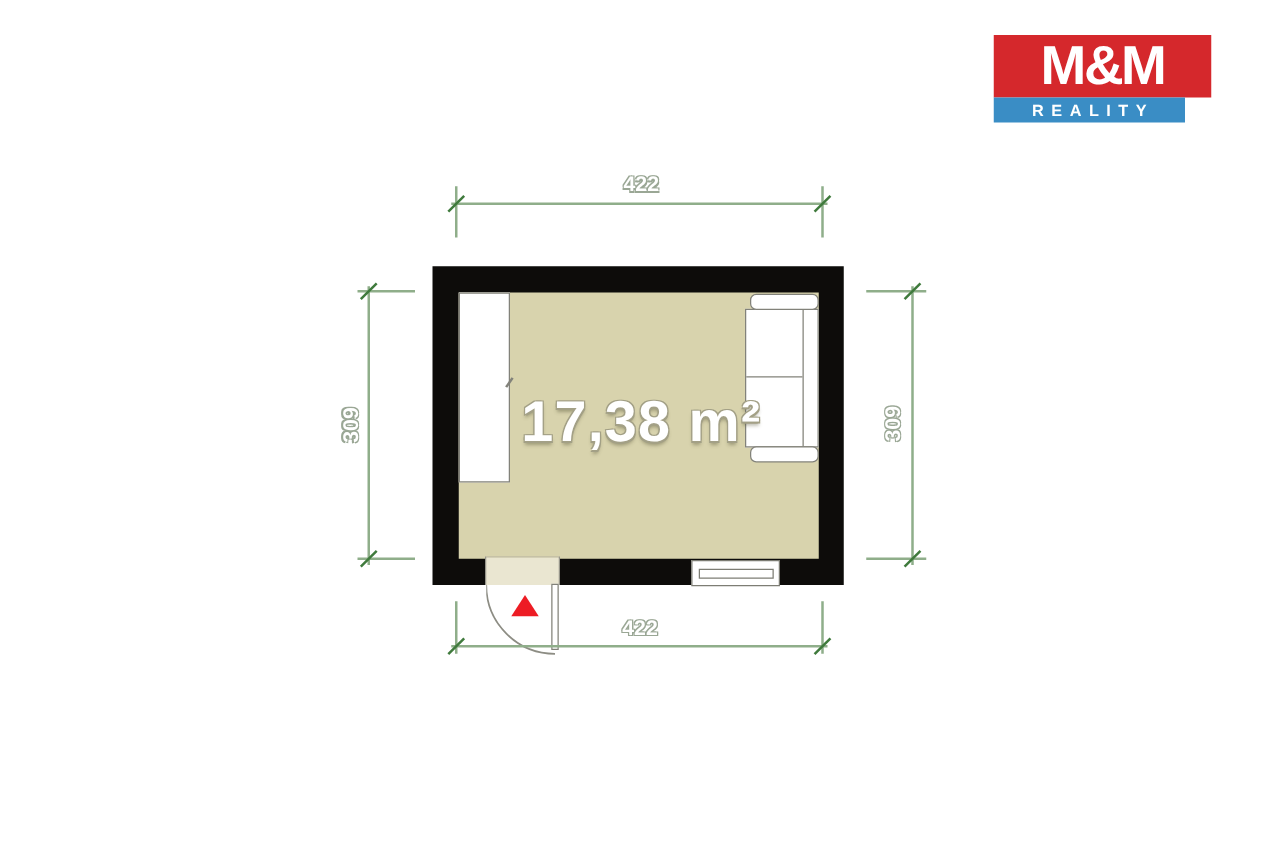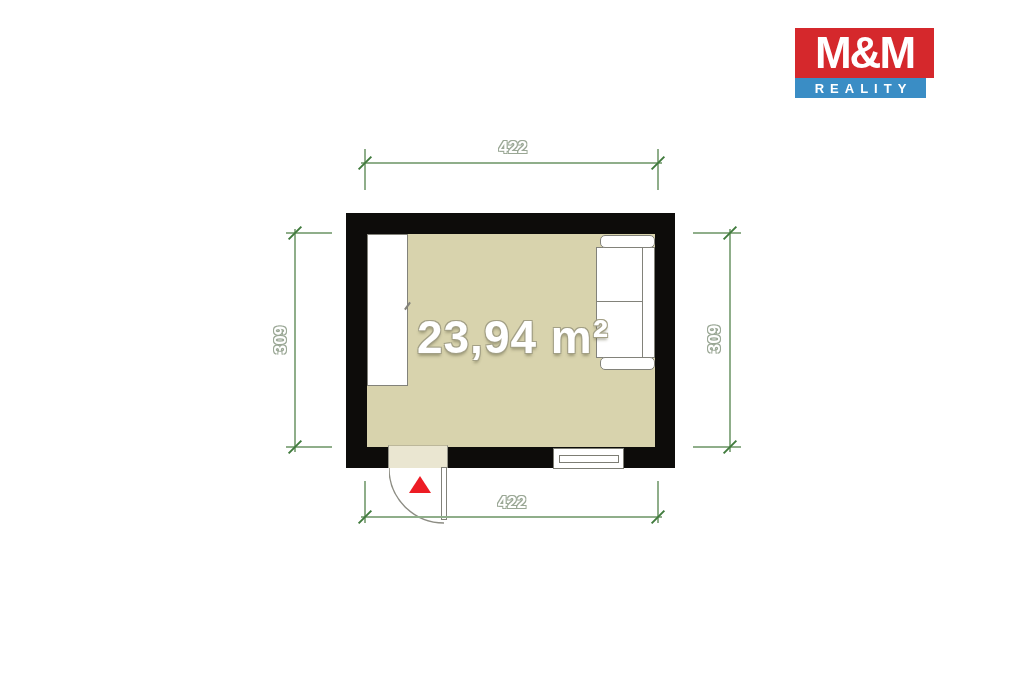--- a/index.html
+++ b/index.html
@@ -2,24 +2,24 @@
 <html style="--wall: #0d0c0a; --floor: #d8d3ad; --door-floor: #eae6d1; --dim-line: #8fae8a; --dim-tick: #3f7a3c; --dim-text-outline: #9aa795; --outline-gray: #82827a; --logo-red: #d5282c; --logo-blue: #3a8dc5; --arrow-red: #ed1c24;"><head>
 <meta charset="utf-8">
 <style>
   html,body{margin:0;padding:0;background:#fff;}
   .stage{position:relative;width:1024px;height:683px;background:#fff;overflow:hidden;
          font-family:"Liberation Sans",sans-serif;}
   .abs{position:absolute;}
 
   
   .logo{left:795px;top:28px;}
-  .logo-red{position:absolute;left:0;top:0;width:139px;height:50px;background:var(--logo-red);
+  .logo-red{position:absolute;left:0;top:0;width:174px;height:50px;background:var(--logo-red);
             color:#fff;font-weight:900;font-size:44px;letter-spacing:-2px;
             display:flex;align-items:center;justify-content:center;}
-  .logo-blue{position:absolute;left:0;top:50px;width:131px;height:20px;background:var(--logo-blue);
+  .logo-blue{position:absolute;left:0;top:50px;width:153px;height:20px;background:var(--logo-blue);
              color:#fff;font-weight:700;font-size:13px;letter-spacing:6px;text-indent:6px;
              display:flex;align-items:center;justify-content:center;}
 
   
   .wall{left:346px;top:213px;width:329px;height:255px;background:var(--wall);}
   .floor{left:367px;top:234px;width:288px;height:213px;background:var(--floor);}
   .area-label{left:367px;top:234px;width:288px;height:213px;display:flex;align-items:center;justify-content:center;
               color:#fff;font-size:46px;font-weight:700;letter-spacing:1px;
               transform:translate(2px,-4px);
               text-shadow:-1px -1px 0 #a3a086,1px -1px 0 #a3a086,-1px 1px 0 #a3a086,1px 1px 0 #a3a086,0 3px 3px rgba(90,88,60,.45);}
@@ -89,21 +89,21 @@
   <div class="abs door-opening"></div>
   <svg class="abs door-arc" viewBox="0 0 56 56" width="56" height="56">
     <path d="M 0 0 A 55 55 0 0 0 55 55" fill="none" stroke="#8d8d84" stroke-width="1.4"></path>
   </svg>
   <div class="abs door-leaf"></div>
   <div class="abs entrance-arrow"></div>
 
   <div class="abs window-outer"></div>
   <div class="abs window-inner"></div>
 
-  <div class="abs area-label">23,94 m²</div>
+  <div class="abs area-label">17,38 m²</div>
 
   <div>
     <div class="abs dl dim-h" style="left:361px;top:162px;width:301px;"></div>
     <div class="abs dl dim-v" style="left:364px;top:149px;height:41px;"></div>
     <div class="abs dl dim-v" style="left:657px;top:149px;height:41px;"></div>
     <div class="abs tick" style="left:356px;top:162px;"></div>
     <div class="abs tick" style="left:649px;top:162px;"></div>
     <div class="abs dim-label" style="left:489px;top:138px;width:48px;">422</div>
   </div>
 

